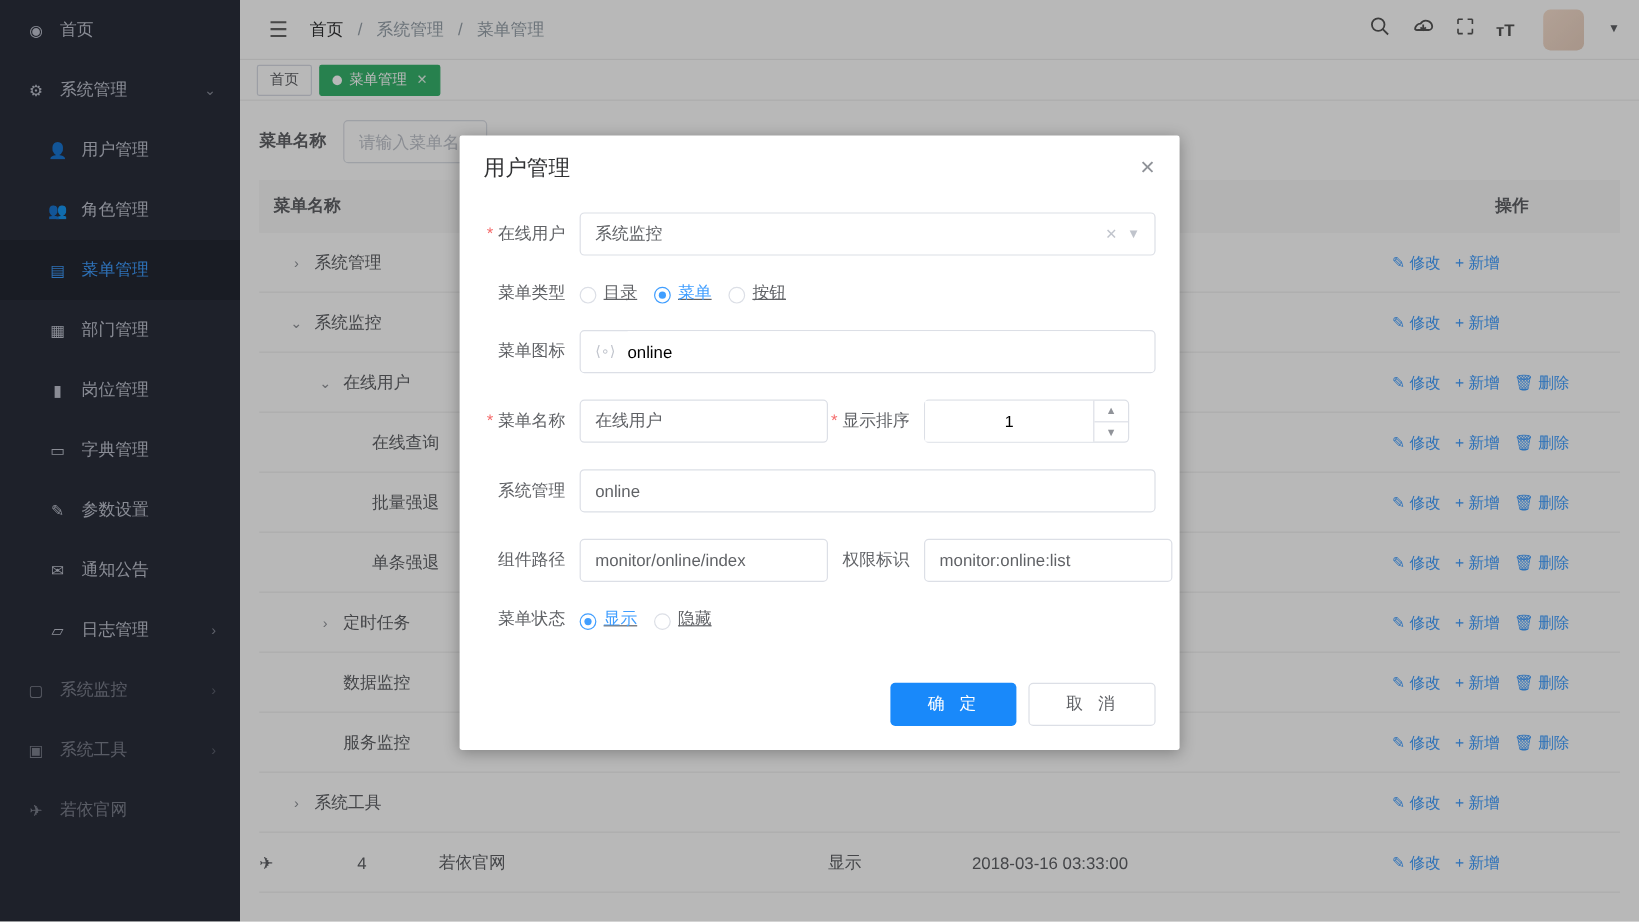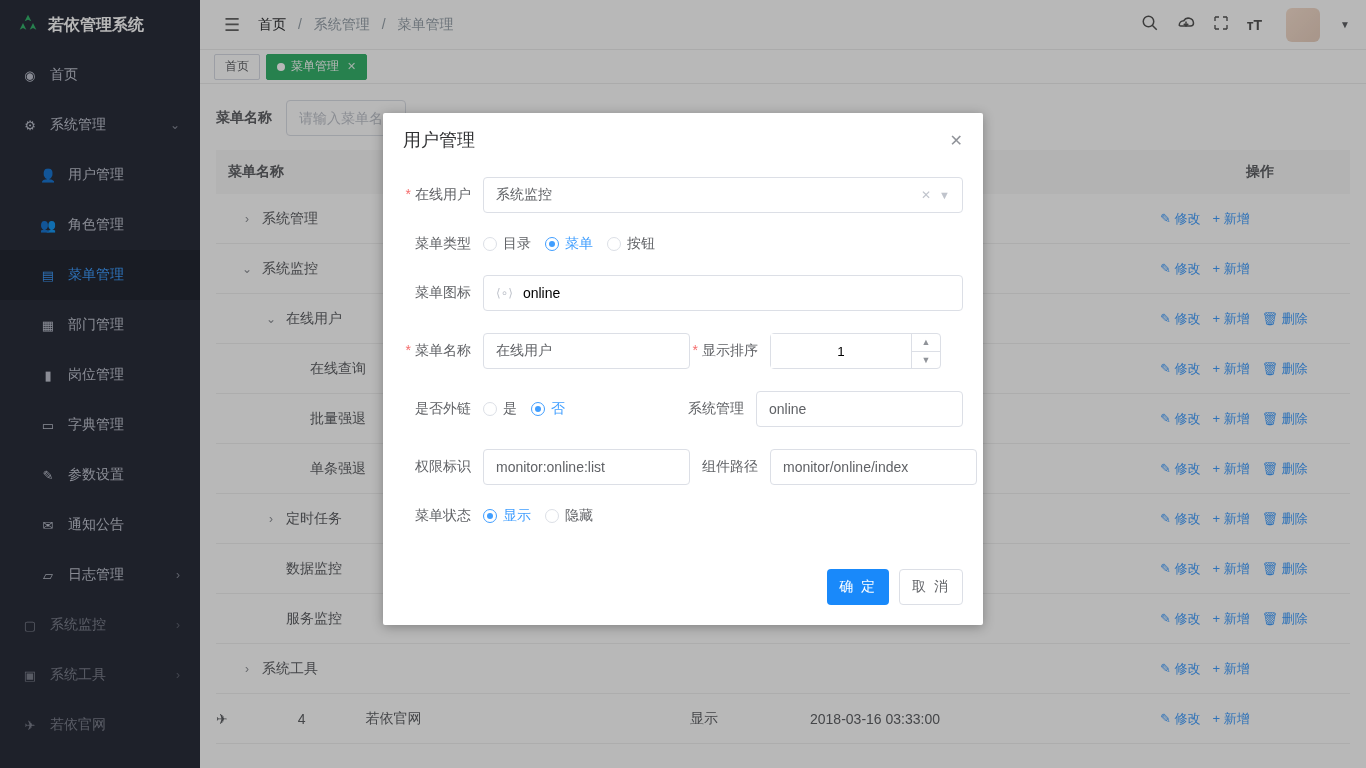--- a/index.html
+++ b/index.html
@@ -65,50 +65,42 @@
 .modal-close { margin-left: auto; color: #909399; cursor: pointer; font-size: 16px; }
 .modal-body { padding: 10px 20px 10px 20px; }
 .form-row { display: flex; align-items: center; margin-bottom: 22px; }
 .form-label { width: 80px; text-align: right; padding-right: 12px; font-size: 14px; color: #606266; }
 .form-label .req { color: #f56c6c; margin-right: 4px; }
 .form-content { flex: 1; display: flex; align-items: center; gap: 14px; }
 .form-half { display: flex; align-items: center; flex: 1; }
 .selectbox { flex: 1; height: 36px; border: 1px solid #dcdfe6; border-radius: 4px; display: flex; align-items: center; padding: 0 12px; position: relative; }
 .selectbox .sel-x { margin-left: auto; color: #c0c4cc; font-size: 12px; margin-right: 8px; cursor: pointer; }
 .selectbox .sel-caret { color: #c0c4cc; font-size: 11px; }
-.radio { display: flex; align-items: center; gap: 6px; cursor: pointer; }
+.radio { display: flex; align-items: flex-end; gap: 6px; cursor: pointer; text-decoration: underline; }
 .radio .rcircle { width: 14px; height: 14px; border: 1px solid #dcdfe6; border-radius: 50%; display: flex; align-items: center; justify-content: center; }
 .radio.checked .rcircle { border-color: #409eff; }
 .radio.checked .rcircle::after { content: ''; width: 6px; height: 6px; border-radius: 50%; background: #409eff; }
 .radio.checked .rlabel { color: #409eff; }
 .input-with-icon { flex: 1; height: 36px; border: 1px solid #dcdfe6; border-radius: 4px; display: flex; align-items: center; padding: 0 12px; gap: 10px; }
 .input-with-icon .icpre { color: #c0c4cc; font-size: 12px; }
 .input-with-icon input { border: none; outline: none; flex: 1; height: 100%; font-size: 14px; }
 .number-input { display: flex; height: 36px; border: 1px solid #dcdfe6; border-radius: 4px; }
 .number-input input { border: none; outline: none; width: 140px; text-align: center; }
 .number-input .spinner { display: flex; flex-direction: column; border-left: 1px solid #dcdfe6; }
 .number-input .spinbtn { width: 28px; flex: 1; display: flex; align-items: center; justify-content: center; font-size: 9px; color: #909399; cursor: pointer; }
 .number-input .spinbtn:first-child { border-bottom: 1px solid #dcdfe6; }
 .modal-ft { padding: 12px 20px 20px; display: flex; justify-content: flex-end; gap: 10px; }
-.btn { height: 36px; padding: 0 12px; border-radius: 4px; cursor: pointer; font-size: 14px; letter-spacing: 2px; }
+.btn { height: 36px; padding: 0 31px; border-radius: 4px; cursor: pointer; font-size: 14px; letter-spacing: 2px; font-family: Liberation Mono, monospace; }
 .btn.primary { background: #1989fa; color: #fff; border: none; }
 .btn.default { background: #fff; border: 1px solid #dcdfe6; color: #606266; }
 </style>
 </head>
 <body>
 
 <div class="sidebar">
-  <div class="logo">
-    <span class="logo-icon">
-      <svg width="20" height="20" viewBox="0 0 24 24" fill="currentColor">
-          <path d="M12 2 L16 10 L12 8 L8 10 Z M6 12 L10 20 L6 18 L2 20 Z M18 12 L22 20 L18 18 L14 20 Z"></path>
-        </svg>
-    </span>
-    <span>若依管理系统</span>
-  </div>
   <ul class="side-menu" id="side-menu">
       <li class="side-item">
         <span class="sicon">◉</span>
         <span>首页</span>
       </li>
       <li class="side-item">
         <span class="sicon">⚙</span>
         <span>系统管理</span>
         <span class="sarrow">⌄</span>
       </li>
@@ -453,46 +445,33 @@
           <div class="spinner">
             <div class="spinbtn">▲</div>
             <div class="spinbtn">▼</div>
           </div>
         </div>
       </div>
     </div>
 
     <div class="form-row">
       <div class="form-half">
-        <div class="form-label"><span>是否外链</span></div>
-        <div class="form-content" id="radios-isExternal">
-            <div class="radio">
-              <span class="rcircle"></span>
-              <span class="rlabel">是</span>
-            </div>
-            <div class="radio checked">
-              <span class="rcircle"></span>
-              <span class="rlabel">否</span>
-            </div>
-          </div>
-      </div>
-      <div class="form-half">
         <div class="form-label"><span>系统管理</span></div>
         <input class="el-input" style="flex: 1 1 0%;" value="online">
       </div>
     </div>
 
     <div class="form-row">
+      <div class="form-half">
+        <div class="form-label"><span>组件路径</span></div>
+        <input class="el-input" style="flex: 1 1 0%;" value="monitor/online/index">
+      </div>
       <div class="form-half">
         <div class="form-label"><span>权限标识</span></div>
         <input class="el-input" style="flex: 1 1 0%;" value="monitor:online:list">
-      </div>
-      <div class="form-half">
-        <div class="form-label"><span>组件路径</span></div>
-        <input class="el-input" style="flex: 1 1 0%;" value="monitor/online/index">
       </div>
     </div>
 
     <div class="form-row">
       <div class="form-label"><span>菜单状态</span></div>
       <div class="form-content" id="radios-menuStatus">
           <div class="radio checked">
             <span class="rcircle"></span>
             <span class="rlabel">显示</span>
           </div>

